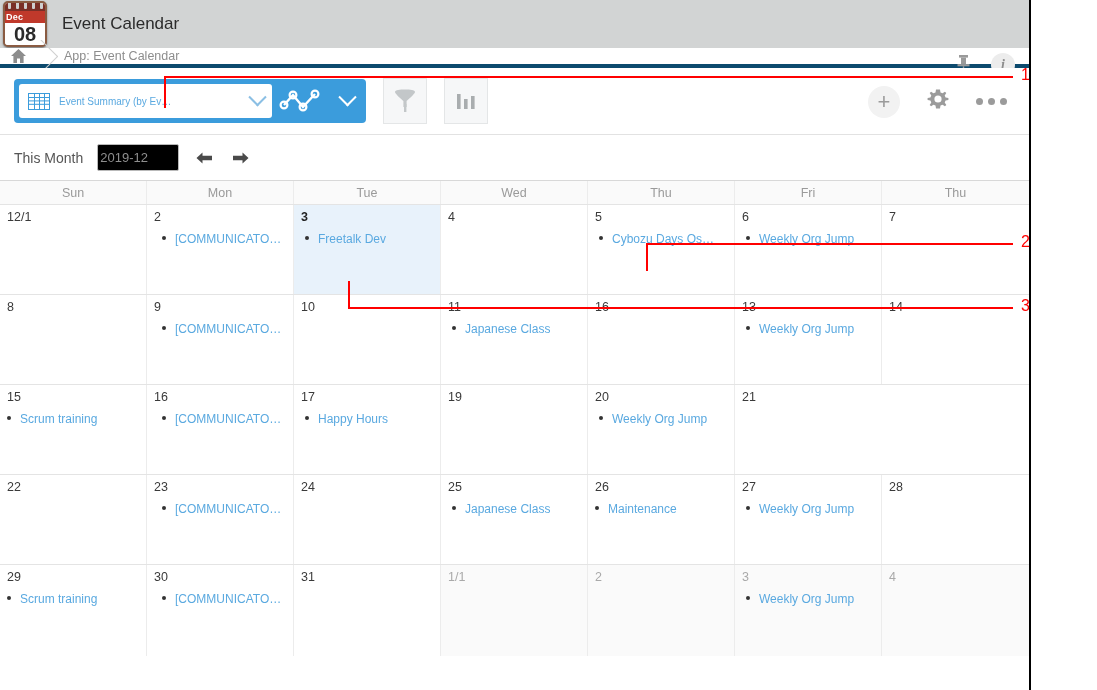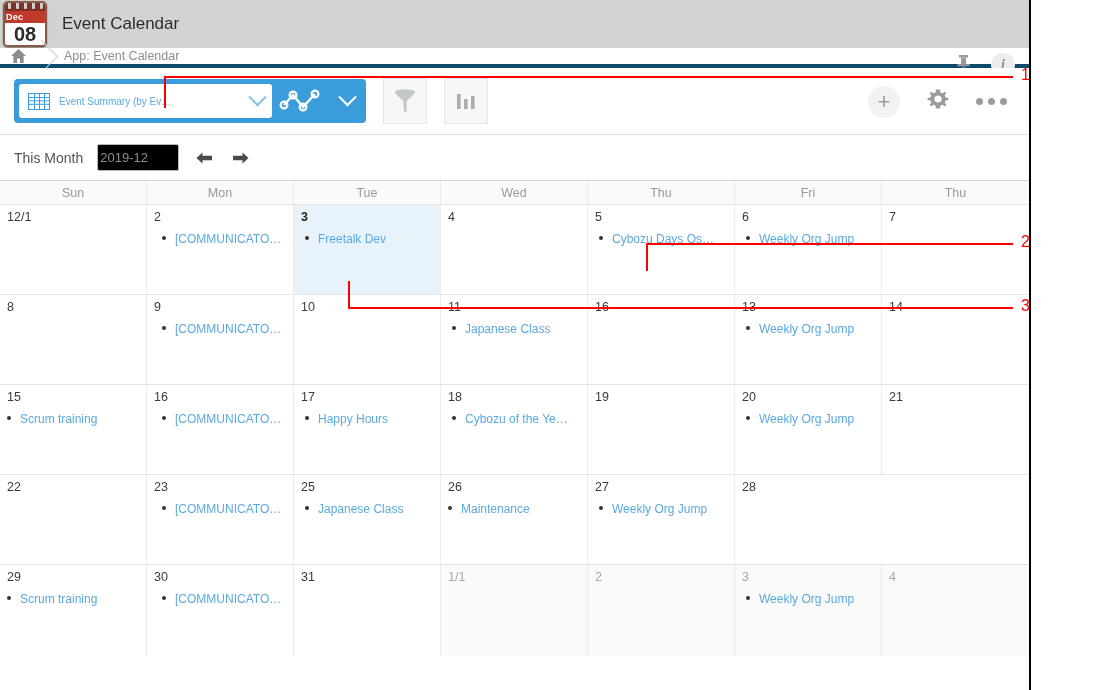--- a/index.html
+++ b/index.html
@@ -476,27 +476,20 @@
               </div>
             </div>
             <div class="cell">
               <div class="daynum">17</div>
               <div class="event indent-sm">
                 <span class="bullet"></span>
                 <span class="etitle">Happy Hours</span>
               </div>
             </div>
             <div class="cell">
-              <div class="daynum">18</div>
-              <div class="event indent-sm">
-                <span class="bullet"></span>
-                <span class="etitle">Cybozu of the Ye…</span>
-              </div>
-            </div>
-            <div class="cell">
               <div class="daynum">19</div>
             </div>
             <div class="cell">
               <div class="daynum">20</div>
               <div class="event indent-sm">
                 <span class="bullet"></span>
                 <span class="etitle">Weekly Org Jump</span>
               </div>
             </div>
             <div class="cell">
@@ -506,20 +499,23 @@
           <div class="week">
             <div class="cell">
               <div class="daynum">22</div>
             </div>
             <div class="cell">
               <div class="daynum">23</div>
               <div class="event indent">
                 <span class="bullet"></span>
                 <span class="etitle">[COMMUNICATO…</span>
               </div>
+            </div>
+            <div class="cell">
+              <div class="daynum">24</div>
             </div>
             <div class="cell">
               <div class="daynum">25</div>
               <div class="event indent-sm">
                 <span class="bullet"></span>
                 <span class="etitle">Japanese Class</span>
               </div>
             </div>
             <div class="cell">
               <div class="daynum">26</div>

